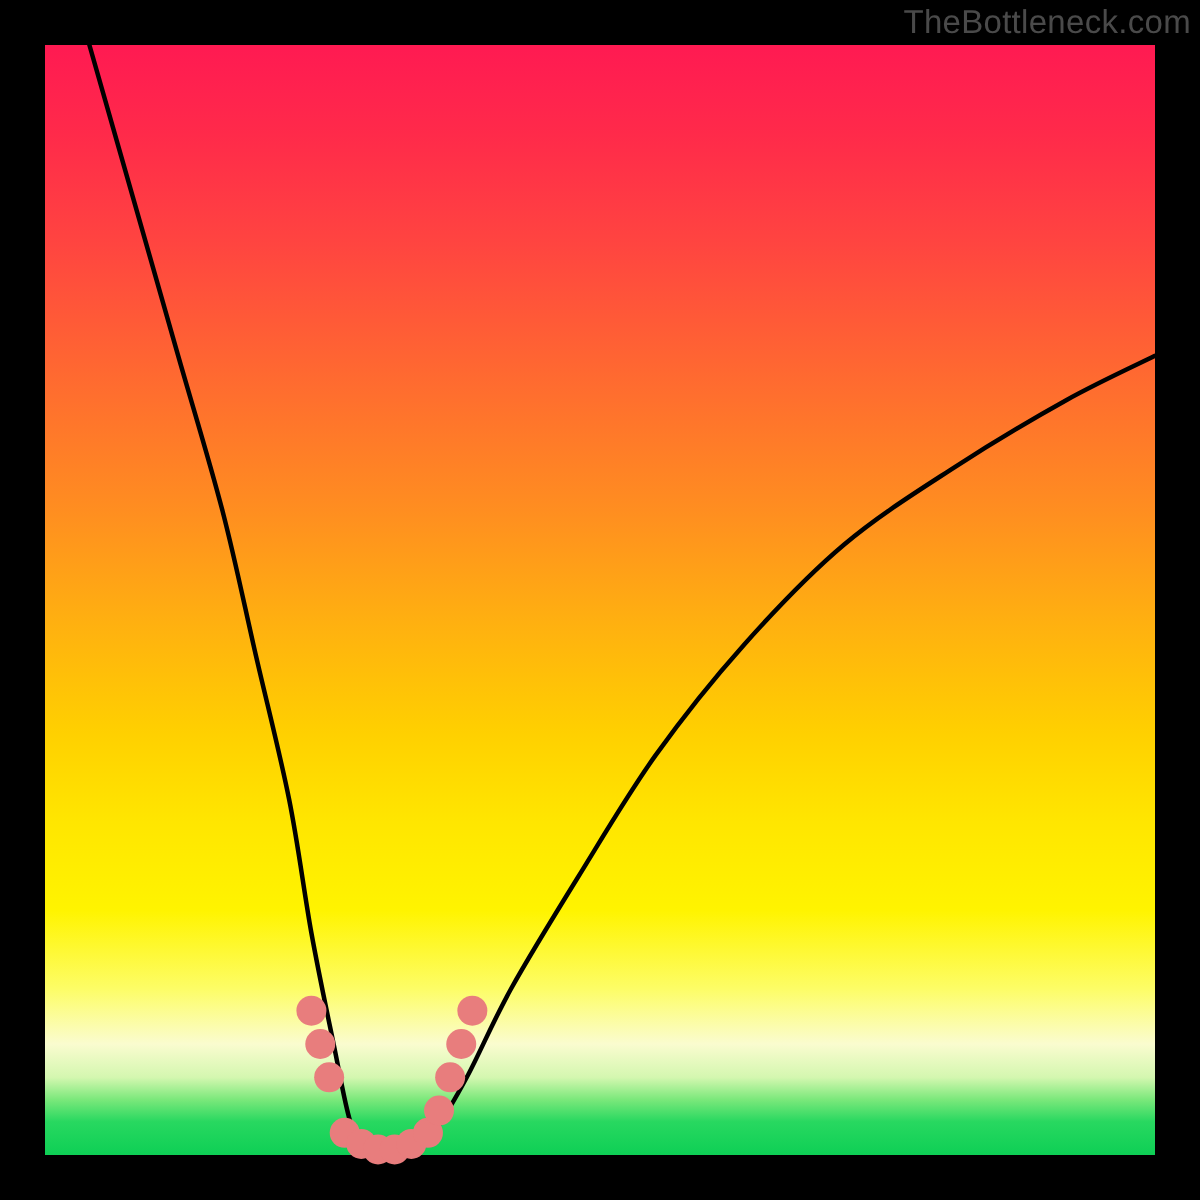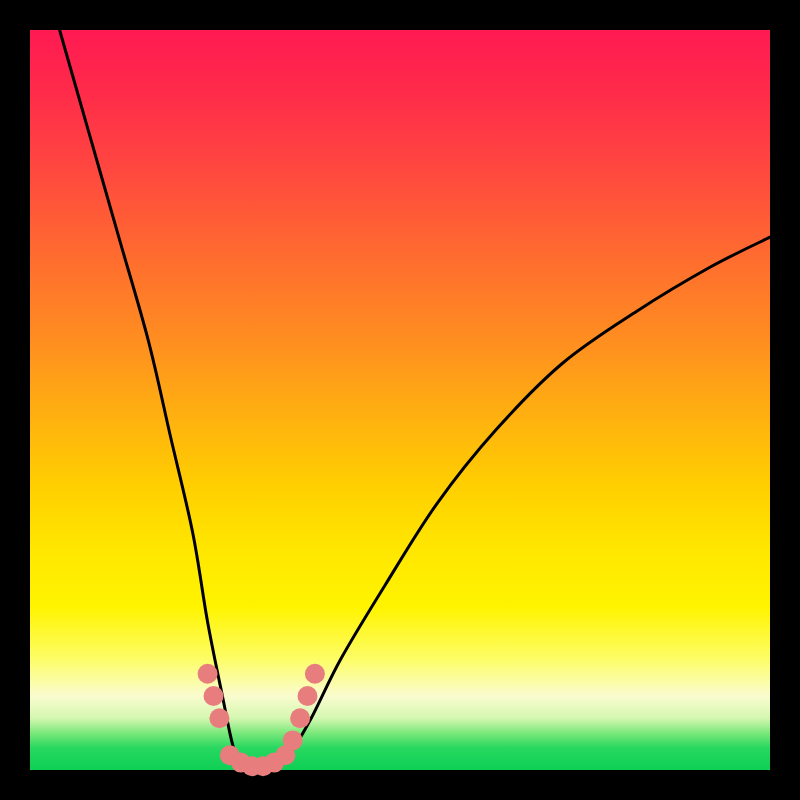--- a/index.html
+++ b/index.html
@@ -81,13 +81,14 @@
           <circle cx="233.1" cy="736.3" r="10" fill="#e87d7d"></circle>
           <circle cx="244.20000000000002" cy="732.6" r="10" fill="#e87d7d"></circle>
           <circle cx="255.29999999999998" cy="725.2" r="10" fill="#e87d7d"></circle>
           <circle cx="262.7" cy="710.4" r="10" fill="#e87d7d"></circle>
           <circle cx="270.09999999999997" cy="688.2" r="10" fill="#e87d7d"></circle>
           <circle cx="277.5" cy="666" r="10" fill="#e87d7d"></circle>
           <circle cx="284.90000000000003" cy="643.8" r="10" fill="#e87d7d"></circle>
         </g>
     </svg>
   </div>
+  <div class="watermark">TheBottleneck.com</div>
 </div>
 
 </body></html>

